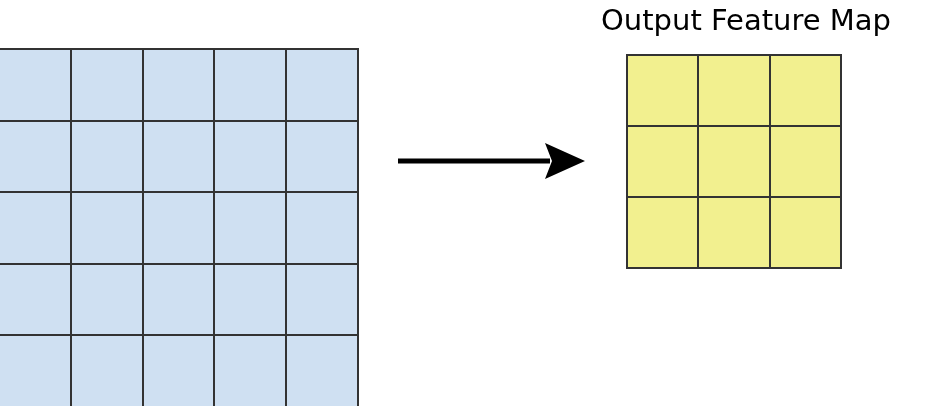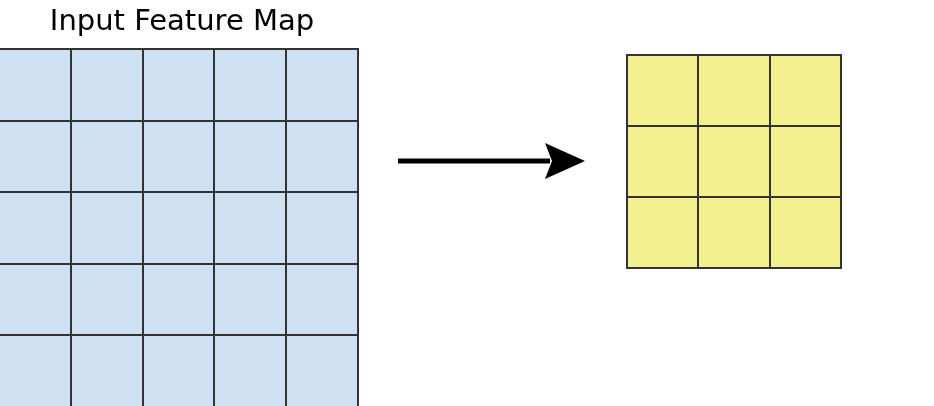--- a/index.html
+++ b/index.html
@@ -86,21 +86,20 @@
     top: 136px;
     width: 200px;
     height: 52px;
   }
 </style>
 </head>
 <body>
 
 <div id="canvas">
 
-  <div class="title" id="input-title">Input Feature Map</div>
 
   <div class="grid" id="input-grid">
       <div class="cell"></div>
       <div class="cell"></div>
       <div class="cell"></div>
       <div class="cell"></div>
       <div class="cell"></div>
       <div class="cell"></div>
       <div class="cell"></div>
       <div class="cell"></div>
@@ -121,20 +120,21 @@
       <div class="cell"></div>
       <div class="cell"></div>
       <div class="cell"></div>
     </div>
 
   <svg id="arrow" viewBox="0 0 200 52">
     <line x1="6" y1="25" x2="158" y2="25" stroke="#000000" stroke-width="5"></line>
     <path d="M 193 25 L 153 7 L 160 25 L 153 43 Z" fill="#000000"></path>
   </svg>
 
+  <div class="title" id="output-title">Output Feature Map</div>
 
   <div class="grid" id="output-grid">
       <div class="cell"></div>
       <div class="cell"></div>
       <div class="cell"></div>
       <div class="cell"></div>
       <div class="cell"></div>
       <div class="cell"></div>
       <div class="cell"></div>
       <div class="cell"></div>

